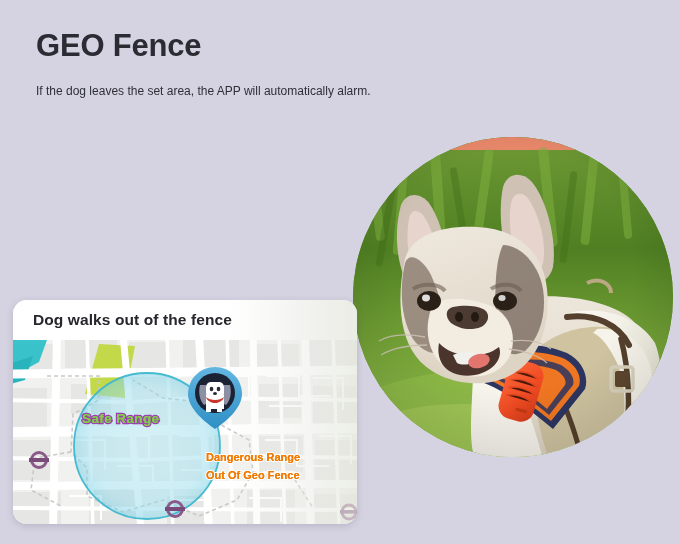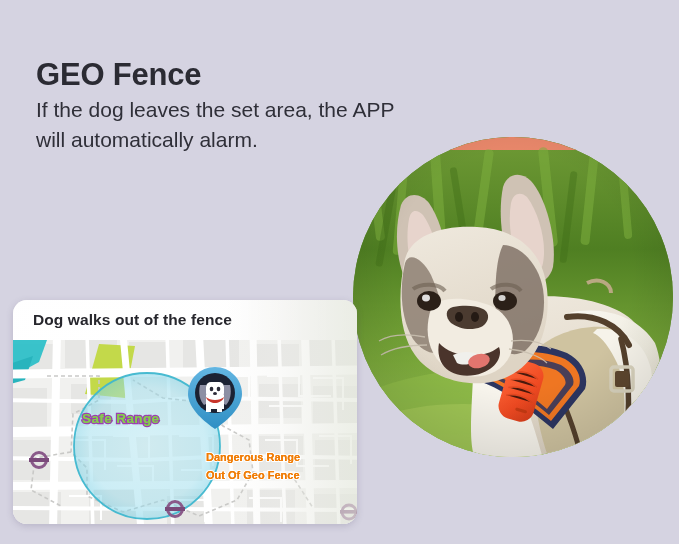--- a/index.html
+++ b/index.html
@@ -12,24 +12,25 @@
     position: relative;
     width: 679px; height: 544px;
     background: #d5d3e1;
     overflow: hidden;
   }
 
   
   #heading { position: absolute; left: 36px; top: 26px; width: 400px; z-index: 6; }
   #page-title {
     font-size: 31px; font-weight: bold; color: #2b2b33;
-    letter-spacing: -0.2px; line-height: 40px; margin-top: 29px;
+    letter-spacing: -0.2px; line-height: 40px;
   }
   #page-subtitle {
-    font-size: 21px; color: #2f2f38; line-height: 30px;
+    margin-top: 10px;
+    font-size: 12px; color: #2f2f38; line-height: 30px;
     max-width: 380px;
   }
 
   
   #photo-circle {
     position: absolute;
     left: 353px; top: 137px;
     width: 320px; height: 320px;
     border-radius: 50%;
     overflow: hidden;

